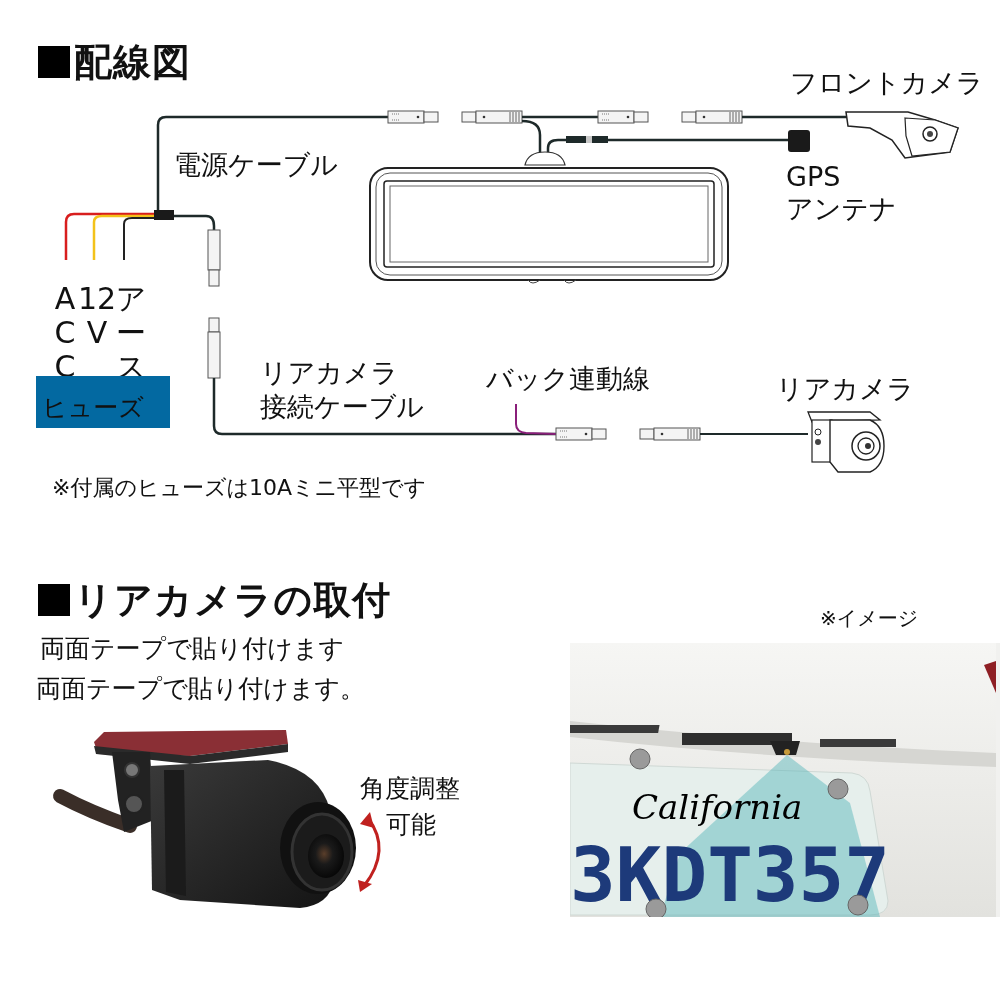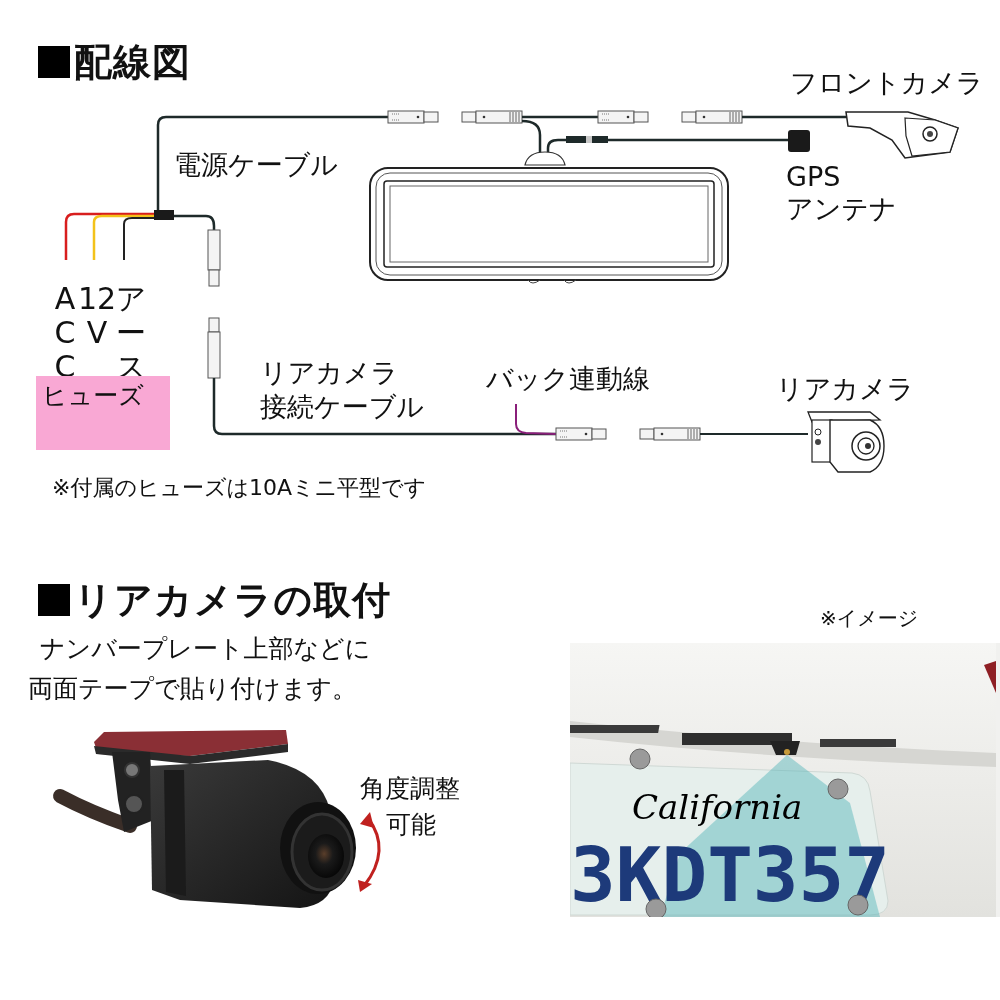--- a/index.html
+++ b/index.html
@@ -4,21 +4,21 @@
 <style>
   html, body { margin:0; padding:0; background:#ffffff; }
   body { width:1000px; height:1000px; position:relative; overflow:hidden;
          font-family:"DejaVu Sans","Liberation Sans",sans-serif; color:#111; }
   .abs { position:absolute; }
   .h-title { font-weight:bold; font-size:38px; line-height:44px; letter-spacing:1px; }
   .h-title .sq { display:inline-block; width:32px; height:32px; background:#000; margin-right:4px; vertical-align:-3px; }
   .lbl { font-size:27px; line-height:34px; white-space:nowrap; color:#111; }
   .lbl-sm { font-size:22px; line-height:28px; white-space:nowrap; }
   .vert { font-size:30px; line-height:34px; text-align:center; width:34px; }
-  .fuse-box { background:#f9a8d4; width:134px; height:74px; padding:4px 6px; box-sizing:border-box;
+  .fuse-box { background:#0369a1; width:134px; height:52px; padding:16px 6px; box-sizing:border-box;
               font-size:25px; line-height:32px; color:#111; }
   .serif { font-family:"DejaVu Serif","Liberation Serif",serif; font-size:25px; line-height:38px; white-space:nowrap; }
   svg { position:absolute; left:0; top:0; }
   .photo { overflow:hidden; }
   .cal { font-family:"DejaVu Serif","Liberation Serif",serif; font-style:italic; color:#b53a3a; font-size:34px; }
 </style>
 </head>
 <body>
 
 <div class="abs h-title" style="left:38px;top:40px;">
@@ -134,22 +134,22 @@
 <div class="abs lbl" style="left:260px;top:356px;">リアカメラ</div>
 <div class="abs lbl" style="left:260px;top:390px;">接続ケーブル</div>
 <div class="abs lbl" style="left:486px;top:362px;">バック連動線</div>
 <div class="abs lbl" style="left:776px;top:372px;">リアカメラ</div>
 
 <div class="abs lbl-sm" style="left:52px;top:474px;">※付属のヒューズは10Aミニ平型です</div>
 
 <div class="abs h-title" style="left:38px;top:578px;">
   <span class="sq"></span><span>リアカメラの取付</span>
 </div>
-<div class="abs serif" style="left:40px;top:630px;">ナンバープレート上部などに</div>
-<div class="abs serif" style="left:28px;top:670px;">両面テープで貼り付けます。</div>
+<div class="abs serif" style="left:40px;top:630px;">両面テープで貼り付けます</div>
+<div class="abs serif" style="left:36px;top:670px;">両面テープで貼り付けます。</div>
 
 <svg width="1000" height="1000" viewBox="0 0 1000 1000" style="pointer-events:none;">
   <defs>
     <linearGradient id="camBody" x1="0" y1="0" x2="1" y2="1">
       <stop offset="0" stop-color="#3a3a3a"></stop>
         <stop offset="1" stop-color="#141414"></stop>
     </linearGradient>
     <radialGradient id="lens" cx="0.45" cy="0.45" r="0.6">
       <stop offset="0" stop-color="#5a3e2a"></stop>
         <stop offset="0.4" stop-color="#1a1a1a"></stop>

